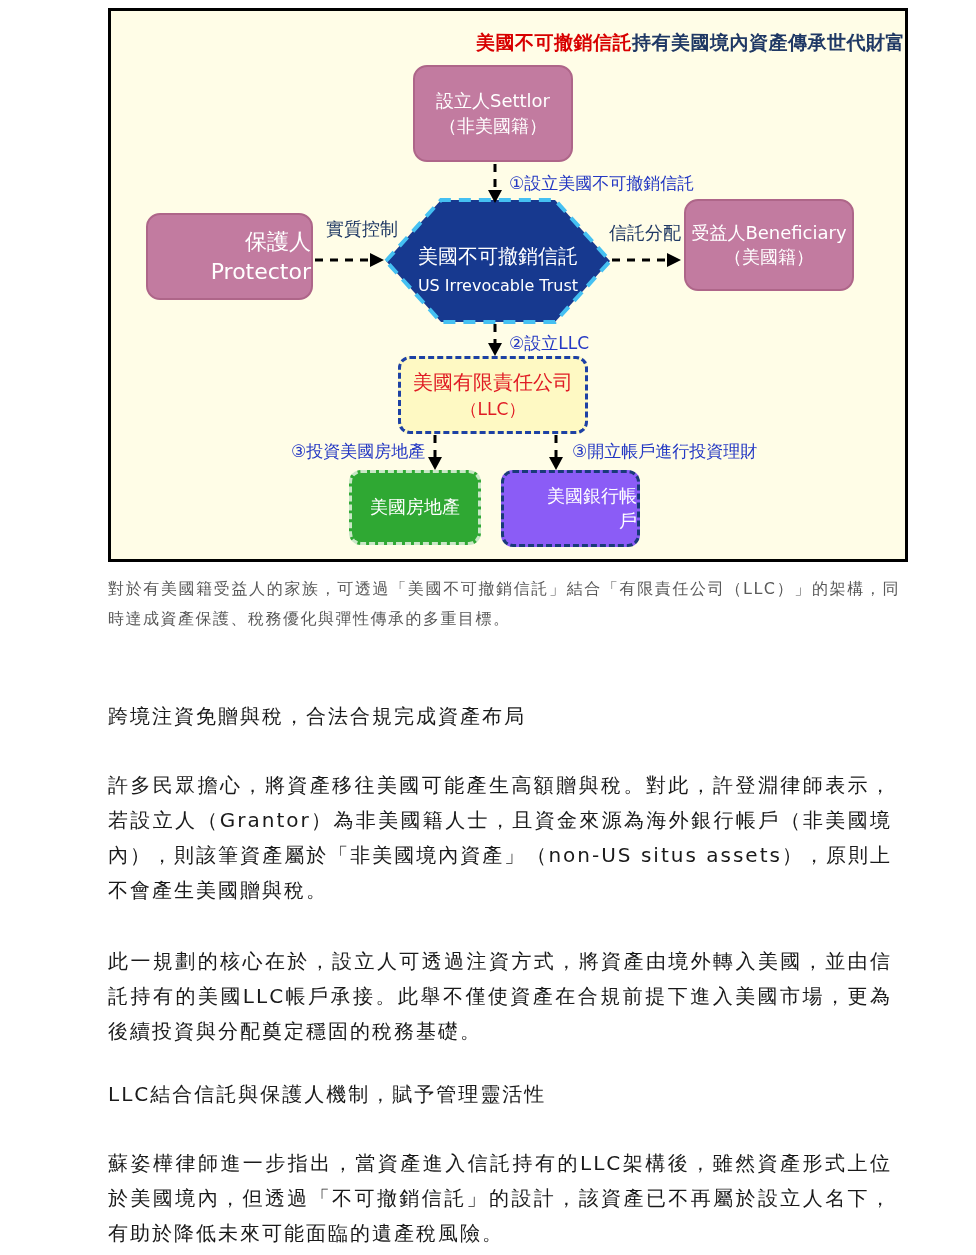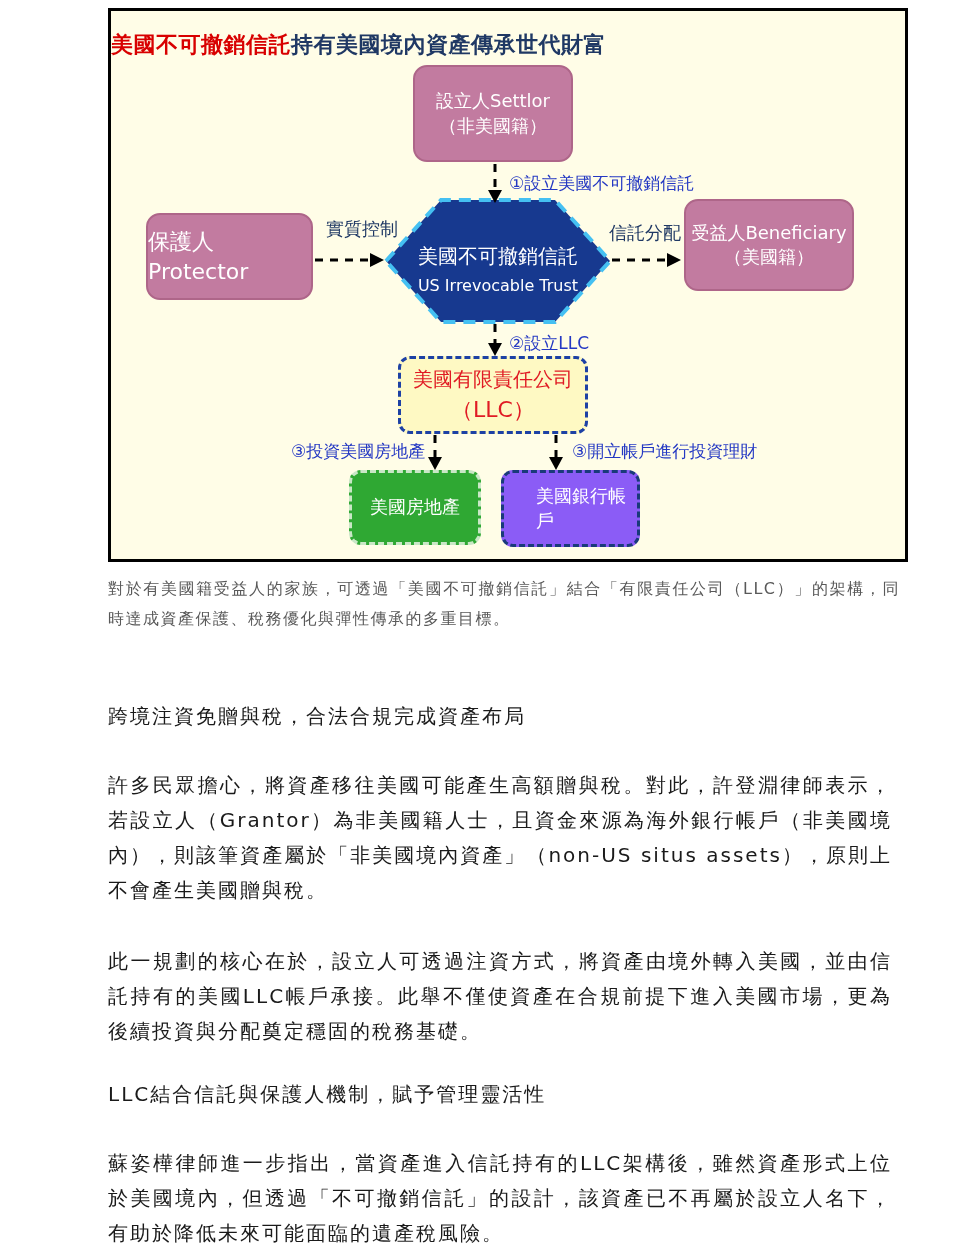--- a/index.html
+++ b/index.html
@@ -6,47 +6,47 @@
   html,body { background:#ffffff; }
   body { font-family:"DejaVu Sans","Liberation Sans",sans-serif; color:#1a1a1a; }
   .page { position:relative; width:976px; height:1255px; background:#ffffff; overflow:hidden; }
 
   
   .frame {
     position:absolute; left:108px; top:8px; width:800px; height:554px;
     background:#FFFDE7; border:3px solid #000000;
   }
   .fig-title {
-    position:absolute; left:0; top:19px; width:794px; text-align:left;
-    font-size:22px; font-weight:bold; letter-spacing:0.5px;
+    position:absolute; left:0; top:19px; width:794px; text-align:right;
+    font-size:19px; font-weight:bold; letter-spacing:0.5px;
   }
   .fig-title .t-red  { color:#D80000; }
   .fig-title .t-blue { color:#1F3864; }
 
   svg.graphics { position:absolute; left:0; top:0; width:794px; height:548px; }
 
   .node {
     position:absolute; display:flex; flex-direction:column; justify-content:center;
-    align-items:center; text-align:left; color:#ffffff; line-height:1.35;
+    align-items:center; text-align:right; color:#ffffff; line-height:1.35;
   }
   .pink { background:#C27BA0; border:2px solid #AE6689; border-radius:14px; }
   .node-settlor     { left:302px; top:54px;  width:160px; height:97px; font-size:18px; }
   .node-protector   { left:35px;  top:202px; width:167px; height:87px; font-size:22px; }
   .node-beneficiary { left:573px; top:188px; width:170px; height:92px; font-size:18px; }
 
   .node-trust { left:287px; top:220px; width:200px; height:78px; background:transparent; }
   .node-trust .l1 { font-size:20px; }
   .node-trust .l2 { font-size:16px; margin-top:5px; }
 
   .node-llc {
     left:287px; top:345px; width:190px; height:78px;
     background:#fef9c3; border:3px dashed #1D41A5; border-radius:12px; color:#E01B24;
   }
   .node-llc .l1 { font-size:20px; }
-  .node-llc .l2 { font-size:22px; margin-top:2px; }
+  .node-llc .l2 { font-size:17px; margin-top:2px; }
 
   .node-realestate {
     left:238px; top:459px; width:132px; height:75px;
     background:#2FA833; border:3px dashed #C9E7C6; border-radius:12px; font-size:18px;
   }
   .node-bank {
     left:390px; top:459px; width:139px; height:77px;
     background:#8b5cf6; border:3px dashed #193A7A; border-radius:12px; font-size:18px;padding-left:32px;
   }
 

